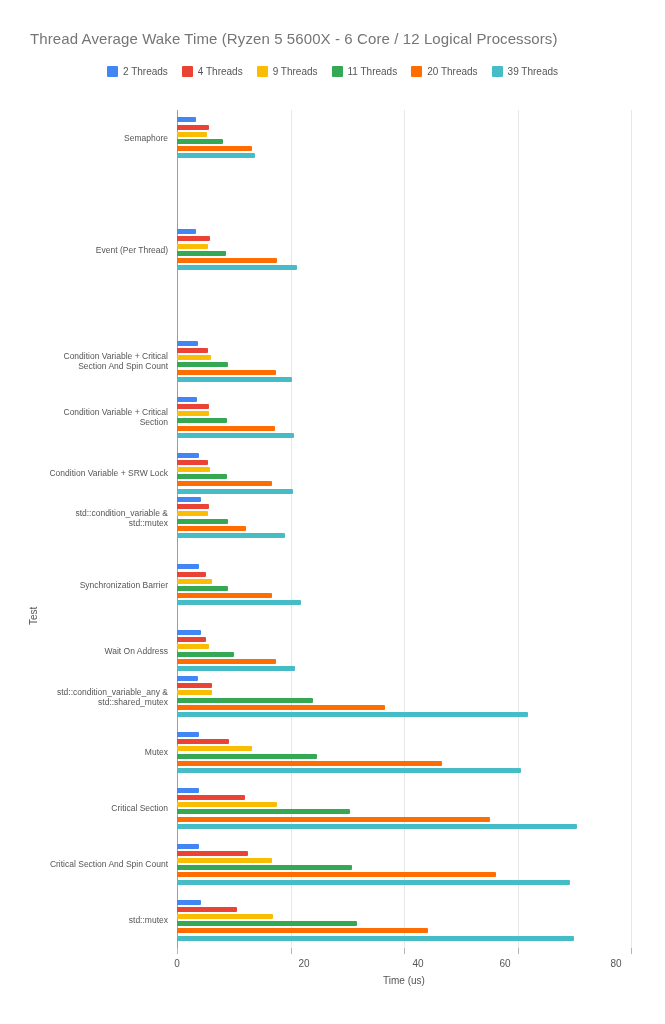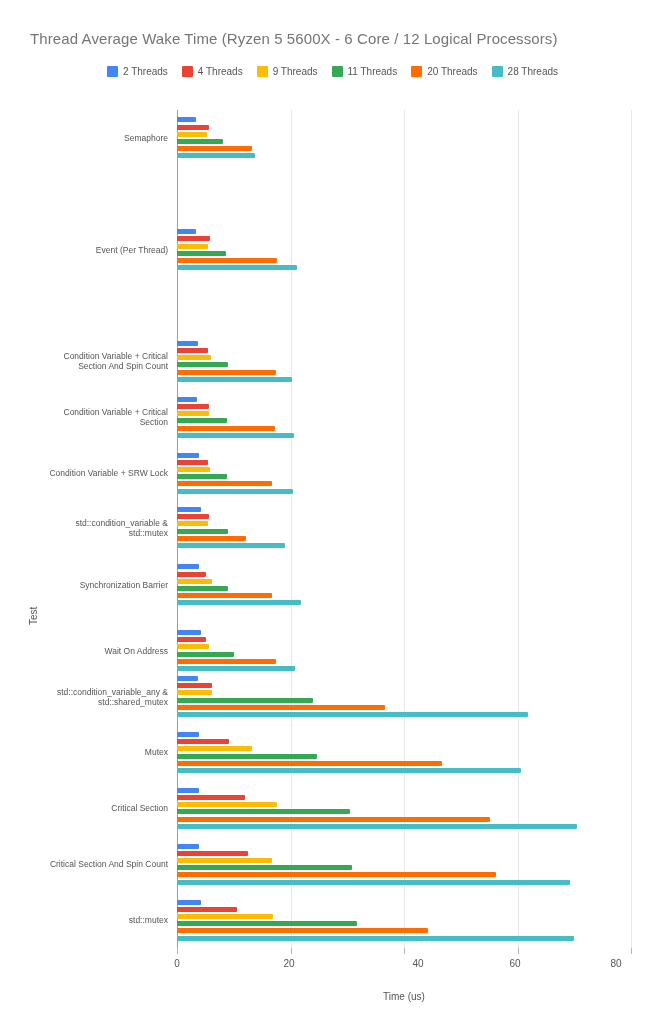--- a/index.html
+++ b/index.html
@@ -123,21 +123,20 @@
     background: #b5b5b5;
   }
   .x-axis-title {
     position: absolute;
     left: 177px;
     width: 454px;
     top: 875px;
     text-align: center;
     font-size: 10px;
     color: #555555;
-    margin-top: 16px;
   }
   .y-axis-title {
     position: absolute;
     left: 28px;
     top: 525px;
     font-size: 10px;
     color: #555555;
     transform: rotate(-90deg);
     transform-origin: left top;
     white-space: nowrap;
@@ -166,38 +165,38 @@
       <div class="legend-item">
         <span class="legend-swatch" style="background: rgb(52, 168, 83);"></span>
         <span class="legend-label">11 Threads</span>
       </div>
       <div class="legend-item">
         <span class="legend-swatch" style="background: rgb(255, 109, 1);"></span>
         <span class="legend-label">20 Threads</span>
       </div>
       <div class="legend-item">
         <span class="legend-swatch" style="background: rgb(70, 189, 198);"></span>
-        <span class="legend-label">28 Threads</span>
+        <span class="legend-label">39 Threads</span>
       </div>
     </div>
 
   <div class="plot-wrap">
     <div class="plot" id="plot">
       <div class="axis-line"></div>
     <div class="x-tick-mark" style="left: 0px;"></div>
         <div class="x-tick-label" style="left: 0px;">0</div>
         <div class="gridline" style="left: 113.5px;"></div>
         <div class="x-tick-mark" style="left: 113.5px;"></div>
-        <div class="x-tick-label" style="left: 112px;">20</div>
+        <div class="x-tick-label" style="left: 127px;">20</div>
         <div class="gridline" style="left: 227px;"></div>
         <div class="x-tick-mark" style="left: 227px;"></div>
         <div class="x-tick-label" style="left: 241px;">40</div>
         <div class="gridline" style="left: 340.5px;"></div>
         <div class="x-tick-mark" style="left: 340.5px;"></div>
-        <div class="x-tick-label" style="left: 338px;">60</div>
+        <div class="x-tick-label" style="left: 328px;">60</div>
         <div class="gridline" style="left: 454px;"></div>
         <div class="x-tick-mark" style="left: 454px;"></div>
         <div class="x-tick-label" style="left: 439px;">80</div>
         <div class="group" style="top: 7.43333px; height: 41px;">
           <div class="cat-label" style="top: 15.5px;">Semaphore</div>
           <div class="bar" title="2 Threads: 3.4" style="top: 0px; width: 19.295px; background: rgb(66, 133, 244);"></div>
           <div class="bar" title="4 Threads: 5.7" style="top: 7.2px; width: 32.3475px; background: rgb(234, 67, 53);"></div>
           <div class="bar" title="6 Threads: 5.3" style="top: 14.4px; width: 30.0775px; background: rgb(251, 188, 4);"></div>
           <div class="bar" title="12 Threads: 8.1" style="top: 21.6px; width: 45.9675px; background: rgb(52, 168, 83);"></div>
           <div class="bar" title="18 Threads: 13.2" style="top: 28.8px; width: 74.91px; background: rgb(255, 109, 1);"></div>
@@ -234,21 +233,21 @@
         </div>
         <div class="group" style="top: 342.633px; height: 41px;">
           <div class="cat-label" style="top: 15.5px;">Condition Variable + SRW Lock</div>
           <div class="bar" title="2 Threads: 3.8" style="top: 0px; width: 21.565px; background: rgb(66, 133, 244);"></div>
           <div class="bar" title="4 Threads: 5.5" style="top: 7.2px; width: 31.2125px; background: rgb(234, 67, 53);"></div>
           <div class="bar" title="6 Threads: 5.8" style="top: 14.4px; width: 32.915px; background: rgb(251, 188, 4);"></div>
           <div class="bar" title="12 Threads: 8.8" style="top: 21.6px; width: 49.94px; background: rgb(52, 168, 83);"></div>
           <div class="bar" title="18 Threads: 16.8" style="top: 28.8px; width: 95.34px; background: rgb(255, 109, 1);"></div>
           <div class="bar" title="24 Threads: 20.4" style="top: 36px; width: 115.77px; background: rgb(70, 189, 198);"></div>
         </div>
-        <div class="group" style="top: 397px; height: 41px;">
+        <div class="group" style="top: 387px; height: 41px;">
           <div class="cat-label" style="top: 10.5px;">std::condition_variable &amp;
 std::mutex</div>
           <div class="bar" title="2 Threads: 4.2" style="top: 0px; width: 23.835px; background: rgb(66, 133, 244);"></div>
           <div class="bar" title="4 Threads: 5.7" style="top: 7.2px; width: 32.3475px; background: rgb(234, 67, 53);"></div>
           <div class="bar" title="6 Threads: 5.4" style="top: 14.4px; width: 30.645px; background: rgb(251, 188, 4);"></div>
           <div class="bar" title="12 Threads: 8.9" style="top: 21.6px; width: 50.5075px; background: rgb(52, 168, 83);"></div>
           <div class="bar" title="18 Threads: 12.2" style="top: 28.8px; width: 69.235px; background: rgb(255, 109, 1);"></div>
           <div class="bar" title="24 Threads: 19" style="top: 36px; width: 107.825px; background: rgb(70, 189, 198);"></div>
         </div>
         <div class="group" style="top: 454.367px; height: 41px;">

